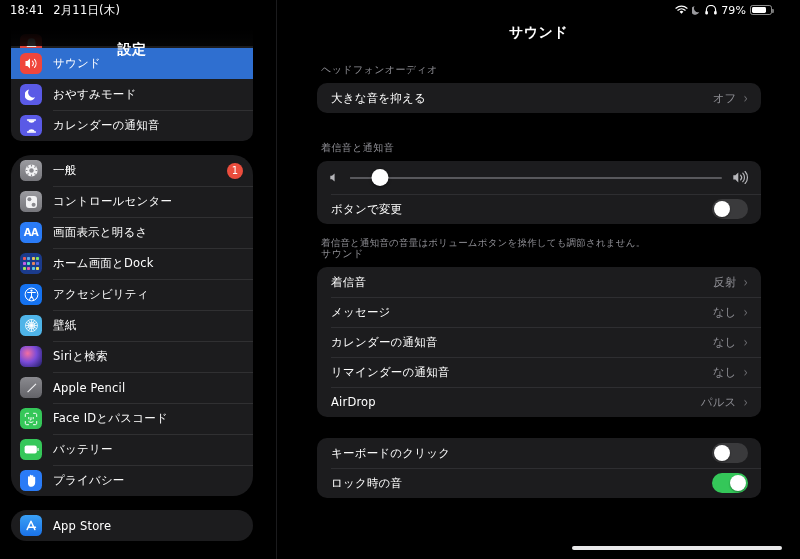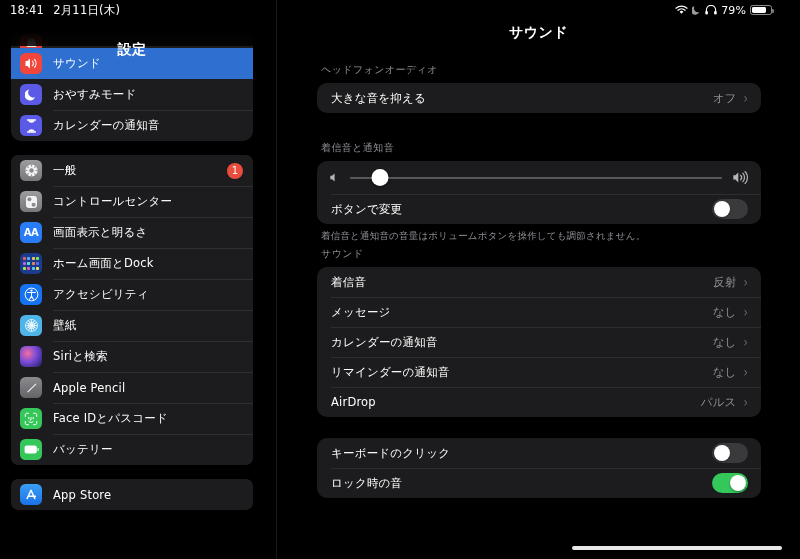--- a/index.html
+++ b/index.html
@@ -56,21 +56,21 @@
   .sb-scrim {
     position: absolute; top: 0; left: 0; width: 264px; height: 46px;
     background: linear-gradient(to bottom, #000 0%, #000 62%, rgba(0,0,0,.85) 100%);
     z-index: 15;
   }
   .sidebar-scroll {
     position: absolute; top: 0; left: 0; width: 264px; height: 559px;
   }
   .sb-group {
     background: #1c1c1e;
-    border-radius: 7px;
+    border-radius: 20px;
     margin: 0 11px 14px 11px;
     overflow: hidden;
   }
   .sb-group.clipped-top { border-radius: 0 0 10px 10px; }
   .sb-row {
     position: relative;
     display: flex; align-items: center;
     height: 31px;
     padding-left: 9px; padding-right: 10px;
     cursor: default;
@@ -132,21 +132,21 @@
     position: absolute; top: 24px; left: 0; width: 523px; text-align: center;
     color: #fff; font-size: 14px; font-weight: 700; letter-spacing: .4px;
   }
   .d-section { position: absolute; left: 40px; width: 444px; }
   .d-header {
     color: #8d8d93; font-size: 10px; letter-spacing: .4px;
     padding-left: 4px; margin-bottom: 6px;
   }
   .d-footer {
     color: #8d8d93; font-size: 9.5px; letter-spacing: .2px;
-    padding-left: 4px; margin-top: 6px; line-height: 1.3;
+    padding-left: 4px; margin-top: 13px; line-height: 1.3;
   }
   .d-card { background: #1c1c1e; border-radius: 10px; overflow: hidden; }
   .d-row {
     position: relative; display: flex; align-items: center;
     height: 30px; padding: 0 13px 0 14px;
   }
   .d-row + .d-row::before {
     content: ""; position: absolute; left: 14px; right: 0; top: 0;
     height: 1px; background: #2e2e31;
   }
@@ -374,20 +374,28 @@
               <span class="sb-label">Face IDとパスコード</span>
             </div>
             <div class="sb-row">
               <span class="sb-icon ic-batt">
                 <svg width="15" height="9" viewBox="0 0 15 9">
                   <rect x=".6" y=".6" width="12.2" height="7.8" rx="2" fill="#fff"></rect>
                   <rect x="13.5" y="3" width="1.1" height="3" rx=".5" fill="#fff"></rect>
                 </svg>
               </span>
               <span class="sb-label">バッテリー</span>
+            </div>
+            <div class="sb-row">
+              <span class="sb-icon ic-privacy">
+                <svg width="13" height="14" viewBox="0 0 13 14">
+                  <path d="M3 7V3.1a.9.9 0 0 1 1.8 0V6V1.6a.9.9 0 0 1 1.8 0V6V2.1a.9.9 0 0 1 1.8 0V6V3.6a.9.9 0 0 1 1.8 0v5c0 2.6-1.6 4.2-3.7 4.2S3 11.3 3 9.4z" fill="#fff"></path>
+                </svg>
+              </span>
+              <span class="sb-label">プライバシー</span>
             </div>
           </div>
           <div class="sb-group">
             <div class="sb-row">
               <span class="sb-icon ic-appstore">
                 <svg width="14" height="14" viewBox="0 0 14 14">
                   <path d="M7 2.3 3.1 10.6M7 2.3l3.9 8.3M4.3 8.3h7.2" stroke="#fff" stroke-width="1.45" stroke-linecap="round" fill="none"></path>
                 </svg>
               </span>
               <span class="sb-label">App Store</span>

